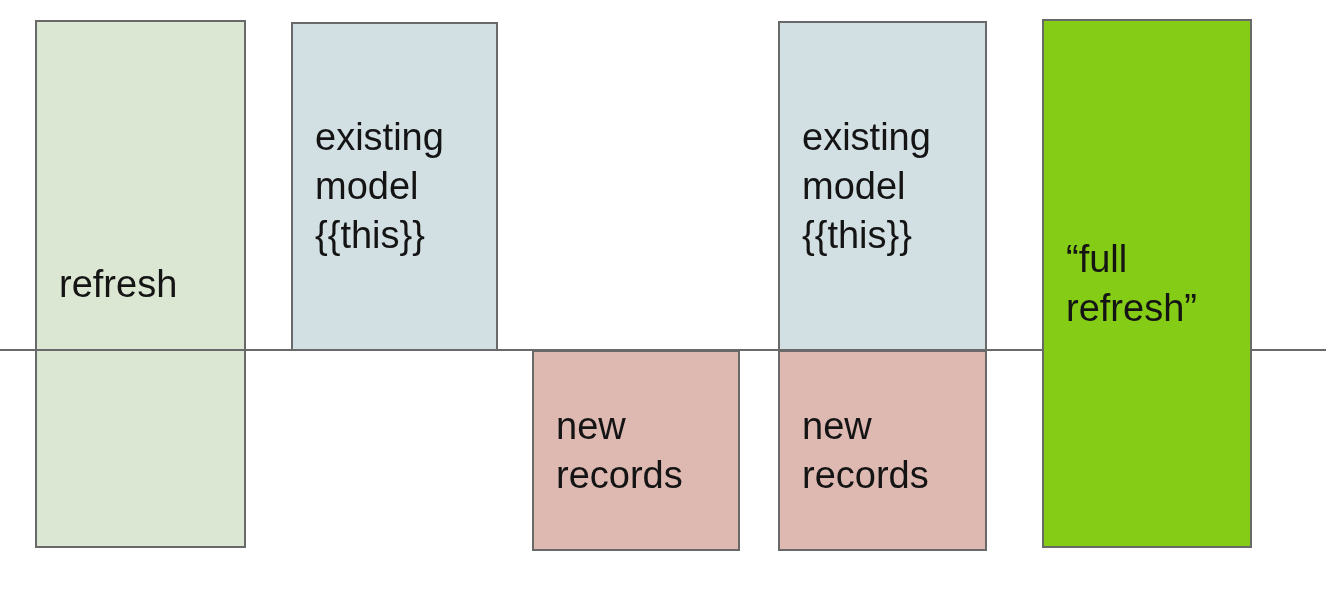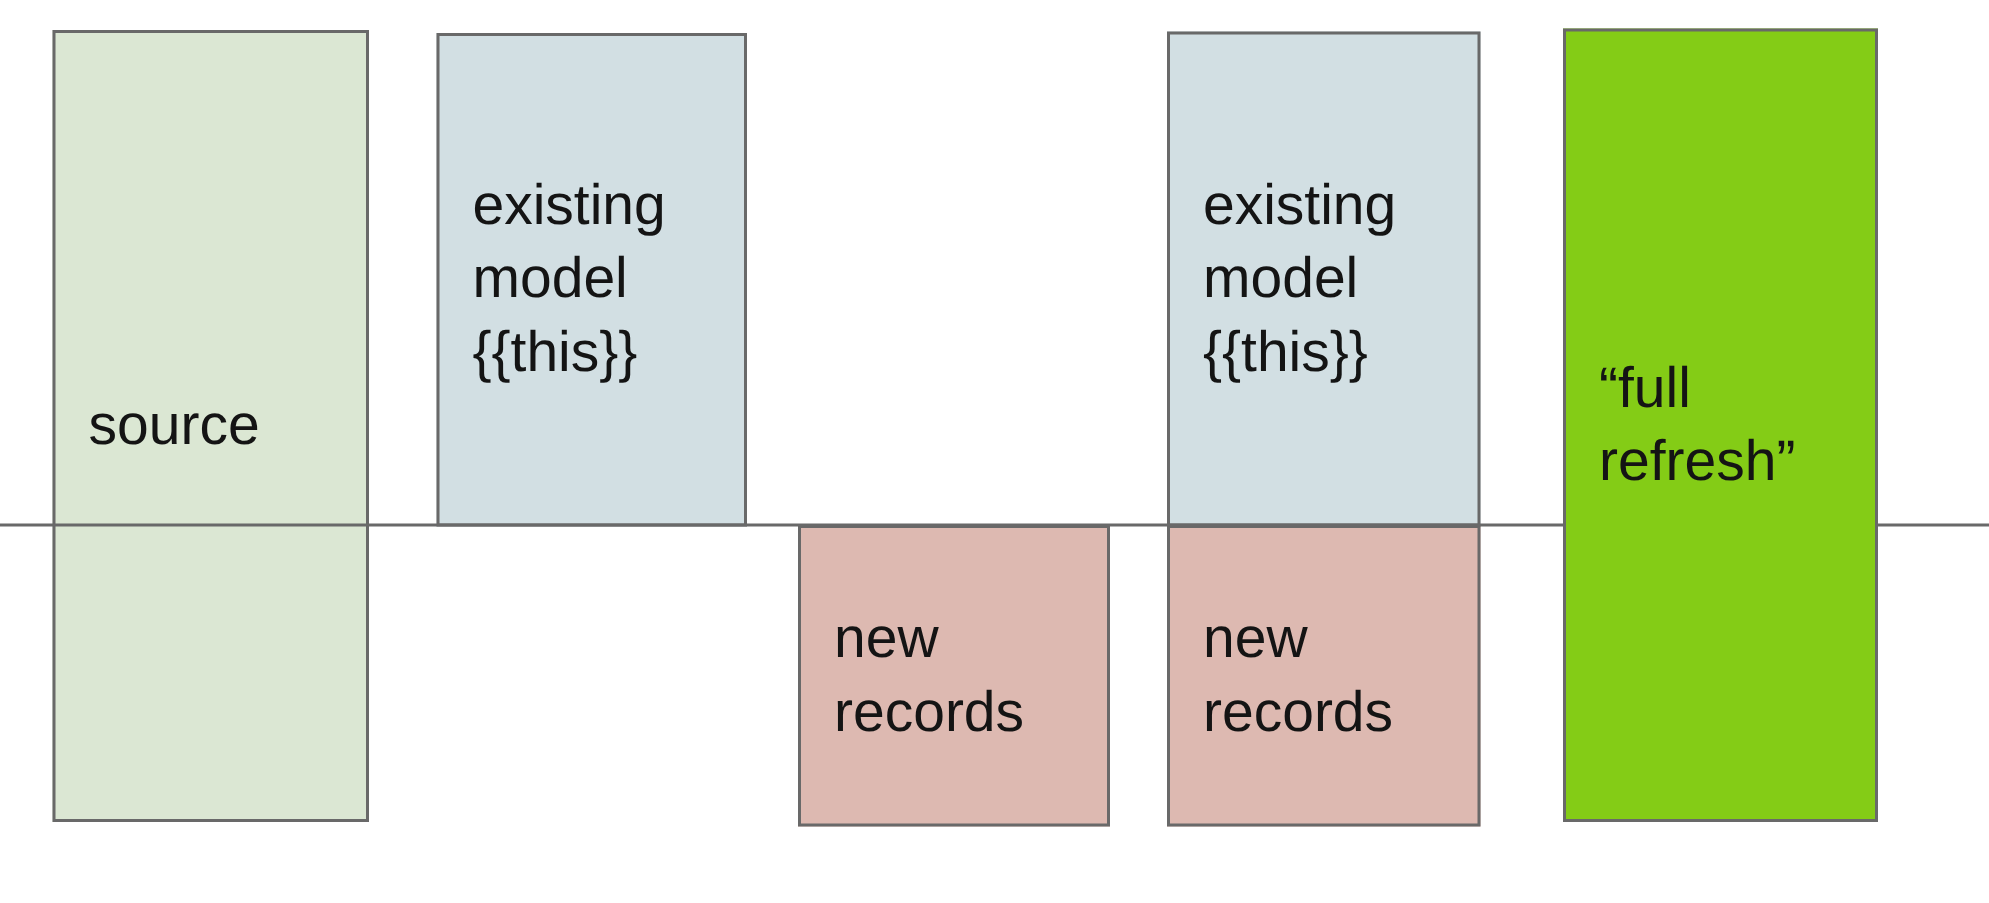--- a/index.html
+++ b/index.html
@@ -42,21 +42,21 @@
     word-spacing: normal;
   }
 </style>
 </head>
 <body>
 
 <div class="canvas" style="width: 1326px; height: 602px; background: rgb(255, 255, 255);">
   <div class="timeline" style="top: 349px; height: 2px; background: rgb(105, 105, 105);"></div>
   <div id="boxes">
       <div class="box" style="left: 35px; top: 20px; width: 211px; height: 528px; background: rgb(219, 231, 211); border-color: rgb(105, 105, 105);">
-        <span class="box-label" style="color: rgb(20, 20, 20);">source</span>
+        <span class="box-label" style="color: rgb(20, 20, 20);">refresh</span>
       </div>
       <div class="box" style="left: 291px; top: 22px; width: 207px; height: 329px; background: rgb(210, 223, 227); border-color: rgb(105, 105, 105);">
         <span class="box-label" style="color: rgb(20, 20, 20);">existing model {{this}}</span>
       </div>
       <div class="box" style="left: 532px; top: 350px; width: 208px; height: 201px; background: rgb(221, 185, 177); border-color: rgb(105, 105, 105);">
         <span class="box-label" style="color: rgb(20, 20, 20);">new records</span>
       </div>
       <div class="box" style="left: 778px; top: 21px; width: 209px; height: 330px; background: rgb(210, 223, 227); border-color: rgb(105, 105, 105);">
         <span class="box-label" style="color: rgb(20, 20, 20);">existing model {{this}}</span>
       </div>

